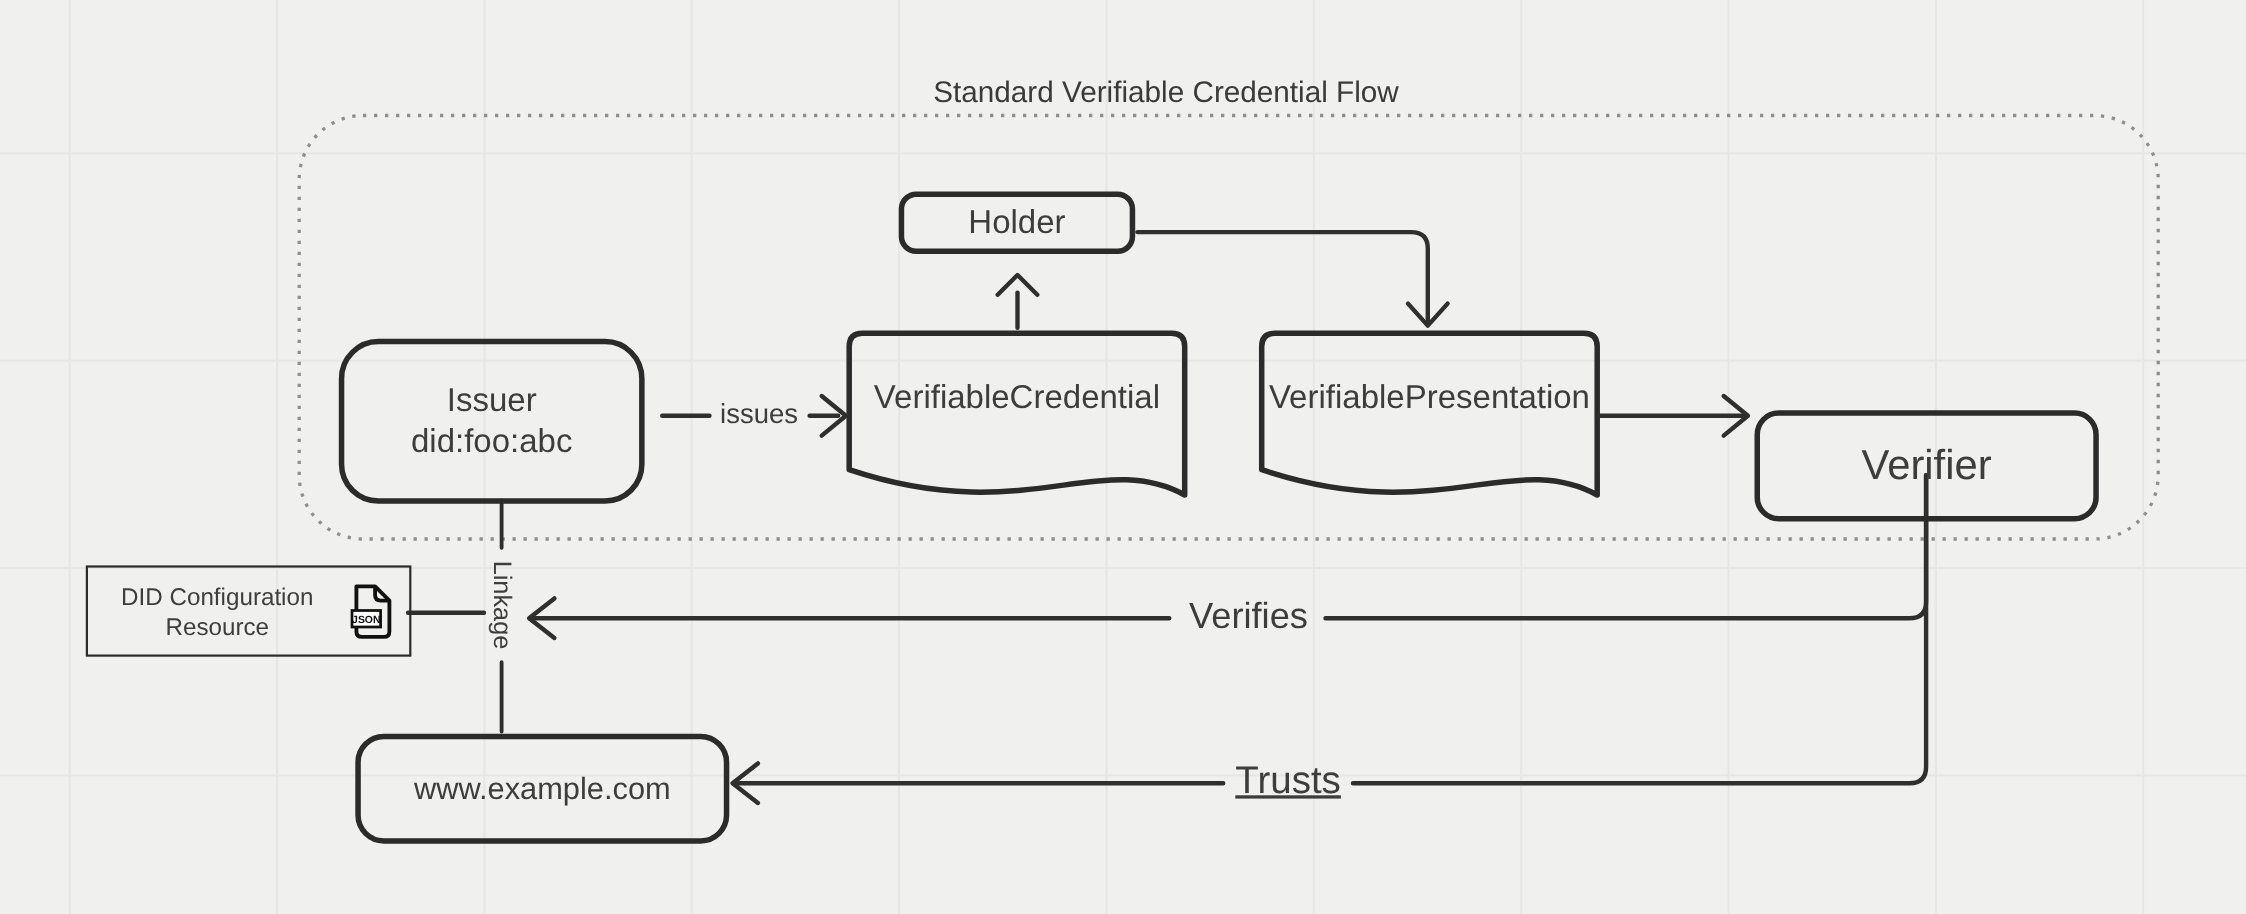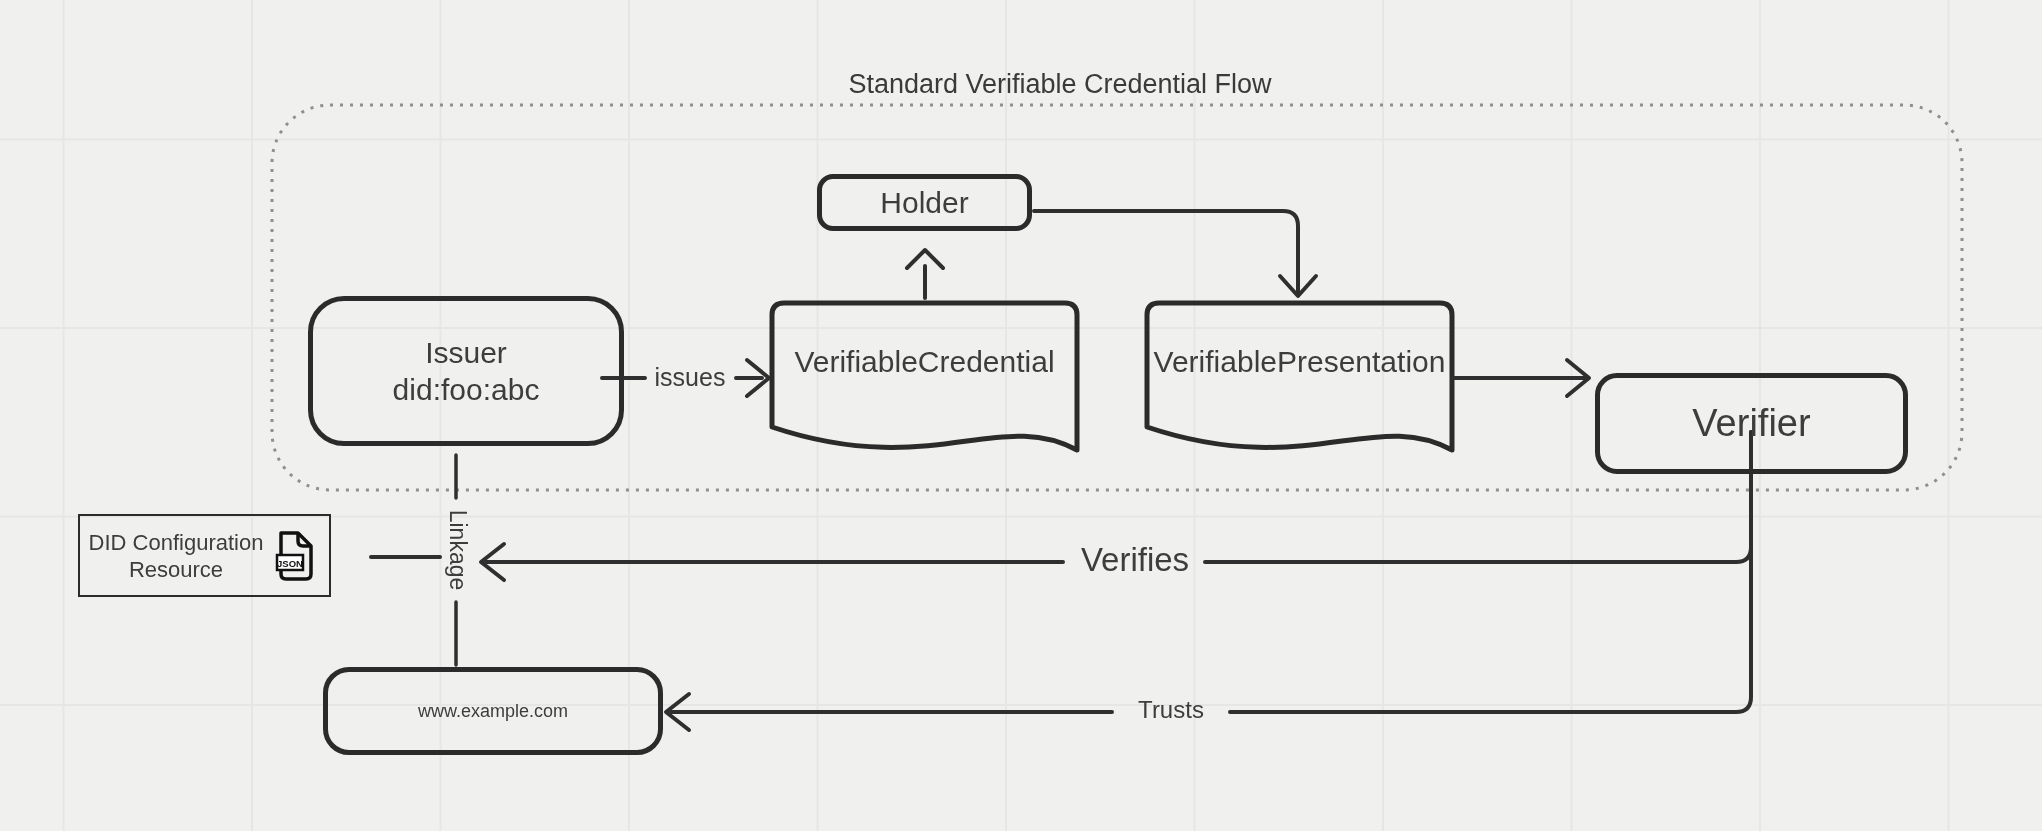--- a/index.html
+++ b/index.html
@@ -18,35 +18,35 @@
   svg.wires path, svg.wires rect{fill:none;}
   .edge{stroke:#2f2f2f;stroke-width:4;stroke-linecap:round;stroke-linejoin:round;}
   .edge.thin{stroke-width:3.5;}
   .shape{stroke:#2b2b2b;stroke-width:5;stroke-linejoin:round;}
   .dotted-frame{stroke:#8f8f8f;stroke-width:3;stroke-dasharray:3 7;}
 
   .node{position:absolute;display:flex;flex-direction:column;align-items:center;justify-content:center;
         text-align:center;box-sizing:border-box;background:transparent;}
   .rounded{border:5px solid #2b2b2b;}
   .node-holder{left:817px;top:174px;width:215px;height:57px;border-radius:16px;font-size:30px;}
-  .node-issuer{left:308px;top:296px;width:316px;height:150px;border-radius:36px;font-size:30px;line-height:37px;}
+  .node-issuer{left:308px;top:308px;width:278px;height:150px;border-radius:36px;font-size:30px;line-height:37px;}
   .node-verifier{left:1595px;top:329px;width:313px;height:101px;border-radius:22px;font-size:38px;margin-top:44px;}
-  .node-website{left:323px;top:667px;width:340px;height:88px;border-radius:26px;font-size:18px;align-items:center;}
-  .node-didconfig{left:78px;top:514px;width:253px;height:83px;border:2.5px solid #2b2b2b;border-radius:0;
+  .node-website{left:323px;top:667px;width:340px;height:100px;border-radius:26px;font-size:28px;align-items:center;}
+  .node-didconfig{left:78px;top:514px;width:296px;height:83px;border:2.5px solid #2b2b2b;border-radius:0;
                   font-size:22px;line-height:27px;padding-right:57px;}
   .doc-label{position:absolute;display:flex;flex-direction:row;align-items:center;justify-content:center;
              text-align:center;font-size:30px;line-height:37px;}
   .doc-label.vc{left:772px;top:306px;width:305px;height:110px;}
   .doc-label.vp{left:1147px;top:306px;width:305px;height:110px;}
 
   .edge-label{position:absolute;transform:translate(-50%,-50%);white-space:nowrap;}
   .lbl-title{left:1060px;top:84px;font-size:27px;color:#3a3a3a;}
   .lbl-issues{left:690px;top:377px;font-size:25px;}
   .lbl-verifies{left:1135px;top:560px;font-size:33px;}
-  .lbl-trusts{left:1171px;top:710px;font-size:24px;}
+  .lbl-trusts{left:1171px;top:710px;font-size:35px;text-decoration:underline;}
   .lbl-linkage{left:457px;top:550px;font-size:23px;writing-mode:vertical-rl;}
 
   .json-icon{position:absolute;right:12px;top:50%;transform:translateY(-50%);width:44px;height:52px;}
   .json-icon text{font-family:"Liberation Sans", sans-serif;font-weight:bold;fill:#111;}
 </style>
 </head>
 <body>
 
 <div class="canvas">
 

